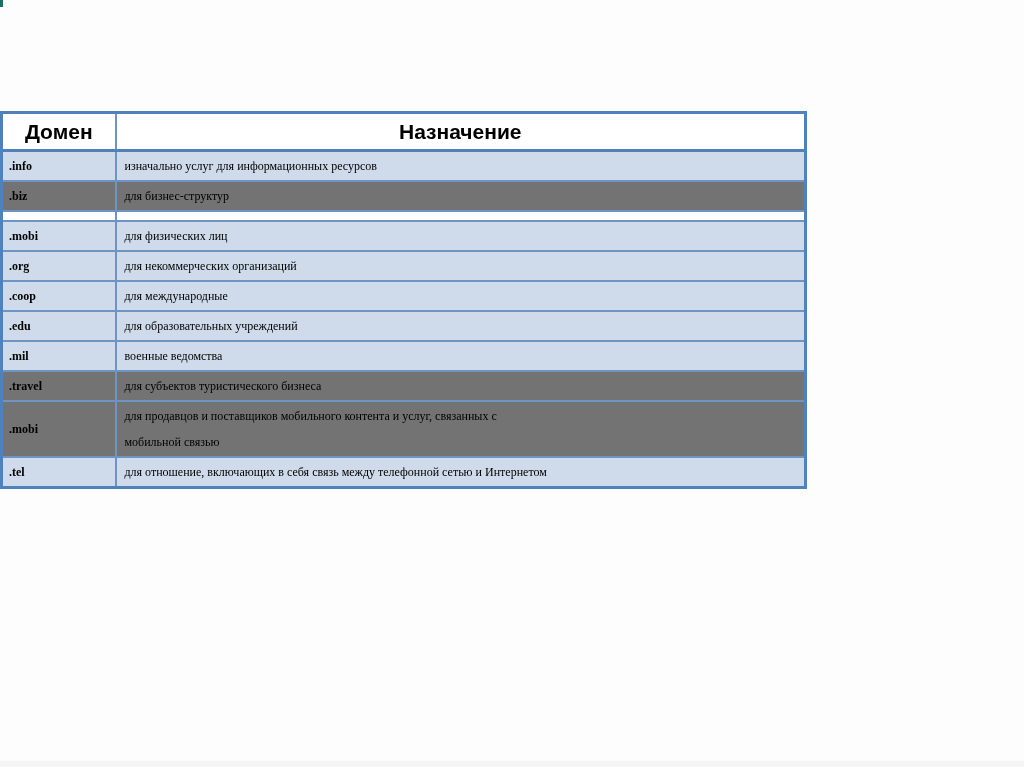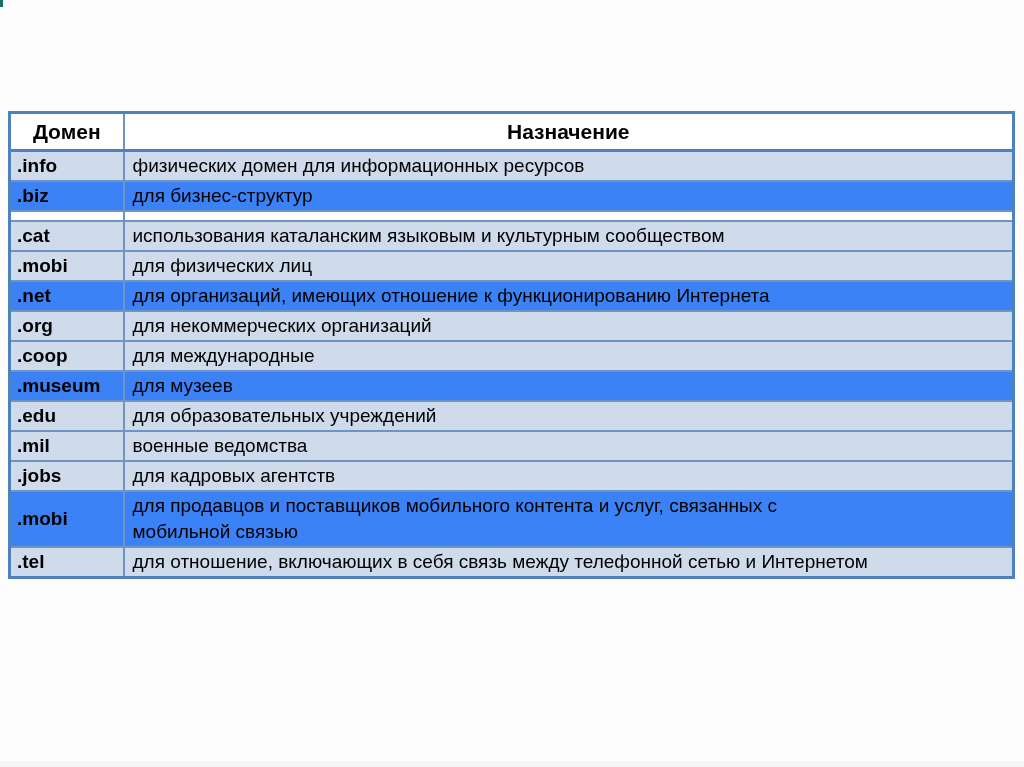--- a/index.html
+++ b/index.html
@@ -19,54 +19,55 @@
     background: #1b6e66;
   }
   .bottom-edge {
     position: absolute;
     left: 0; bottom: 0;
     width: 1024px; height: 6px;
     background: #f6f5f5;
   }
   table.domain-table {
     position: absolute;
-    left: 8px;
+    left: 0;
     top: 111px;
-    width: 1007px;
+    width: 807px;
     border-collapse: collapse;
     table-layout: fixed;
     border: 3px solid #4f81bd;
   }
   col.col-domain { width: 114px; }
   th, td {
     border: 2px solid #6e94c3;
   }
   th {
     height: 31px;
     background: #ffffff;
     font-size: 21px;
     font-weight: bold;
     text-align: center;
     padding: 2px 4px;
     border-bottom: 3px solid #4f81bd;
   }
   td {
-    font-size: 19px;
+    font-size: 12px;
     line-height: 26px;
     padding: 1px 8px;
     vertical-align: middle;
     white-space: pre-line;
+    font-family: Liberation Serif, serif;
   }
   td.domain-cell {
     font-weight: bold;
     padding-left: 6px;
   }
   tbody tr { height: 27px; }
   tr.row-blue  td { background: #cfdbea; }
-  tr.row-white td { background: #3b82f6; }
+  tr.row-white td { background: #737373; }
   tr.spacer-row { height: 10px; }
   tr.spacer-row td { background: #ffffff; padding: 0; }
 </style>
 </head>
 <body>
 
 <div class="slide">
   <div class="corner-mark"></div>
 
   <table class="domain-table">
@@ -76,65 +77,53 @@
     </colgroup>
     <thead>
       <tr>
         <th>Домен</th>
         <th>Назначение</th>
       </tr>
     </thead>
     <tbody id="table-body">
         <tr class="row-blue">
     <td class="domain-cell">.info</td>
-    <td class="purpose-cell">физических домен для информационных ресурсов</td>
+    <td class="purpose-cell">изначально услуг для информационных ресурсов</td>
   </tr>
         <tr class="row-white">
     <td class="domain-cell">.biz</td>
     <td class="purpose-cell">для бизнес-структур</td>
   </tr>
         <tr class="spacer-row">
     <td></td>
     <td></td>
   </tr>
         <tr class="row-blue">
-    <td class="domain-cell">.cat</td>
-    <td class="purpose-cell">использования каталанским языковым и культурным сообществом</td>
-  </tr>
-        <tr class="row-blue">
     <td class="domain-cell">.mobi</td>
     <td class="purpose-cell">для физических лиц</td>
-  </tr>
-        <tr class="row-white">
-    <td class="domain-cell">.net</td>
-    <td class="purpose-cell">для организаций, имеющих отношение к функционированию Интернета</td>
   </tr>
         <tr class="row-blue">
     <td class="domain-cell">.org</td>
     <td class="purpose-cell">для некоммерческих организаций</td>
   </tr>
         <tr class="row-blue">
     <td class="domain-cell">.coop</td>
     <td class="purpose-cell">для международные</td>
   </tr>
-        <tr class="row-white">
-    <td class="domain-cell">.museum</td>
-    <td class="purpose-cell">для музеев</td>
-  </tr>
         <tr class="row-blue">
     <td class="domain-cell">.edu</td>
     <td class="purpose-cell">для образовательных учреждений</td>
   </tr>
         <tr class="row-blue">
     <td class="domain-cell">.mil</td>
     <td class="purpose-cell">военные ведомства</td>
   </tr>
-        <tr class="row-blue">
-    <td class="domain-cell">.jobs</td>
-    <td class="purpose-cell">для кадровых агентств</td>
+        <tr class="row-white">
+    <td class="domain-cell">.travel</td>
+    <td class="purpose-cell">для субъектов туристического бизнеса</td>
   </tr>
         <tr class="row-white">
     <td class="domain-cell">.mobi</td>
     <td class="purpose-cell">для продавцов и поставщиков мобильного контента и услуг, связанных с
 мобильной связью</td>
   </tr>
         <tr class="row-blue">
     <td class="domain-cell">.tel</td>
     <td class="purpose-cell">для отношение, включающих в себя связь между телефонной сетью и Интернетом</td>
   </tr>

